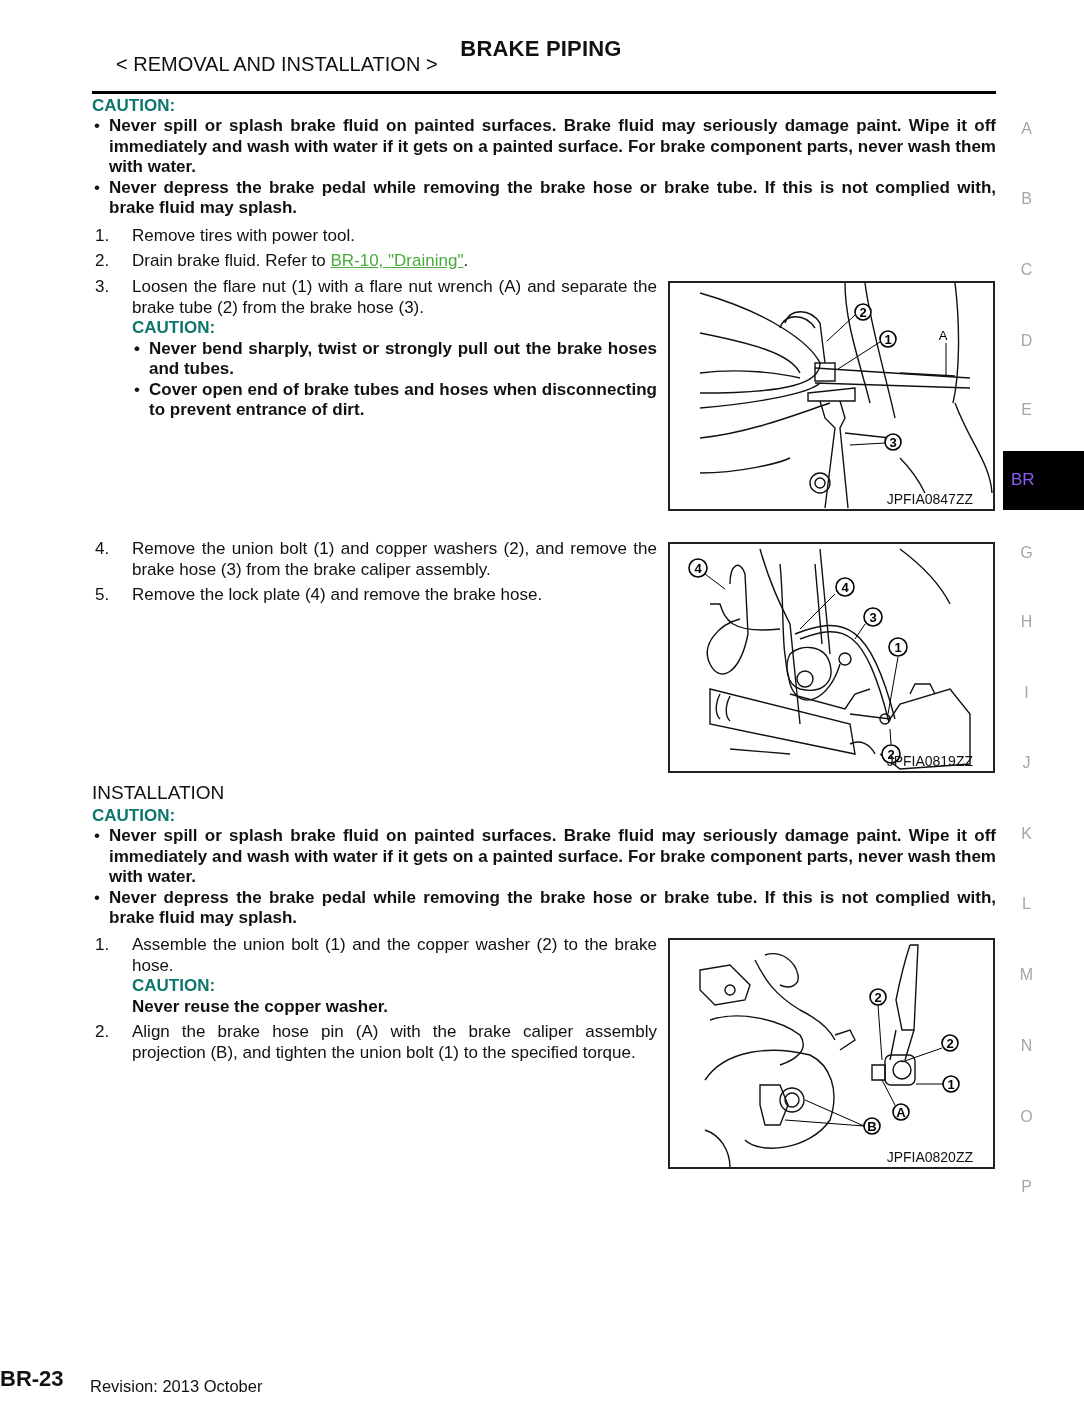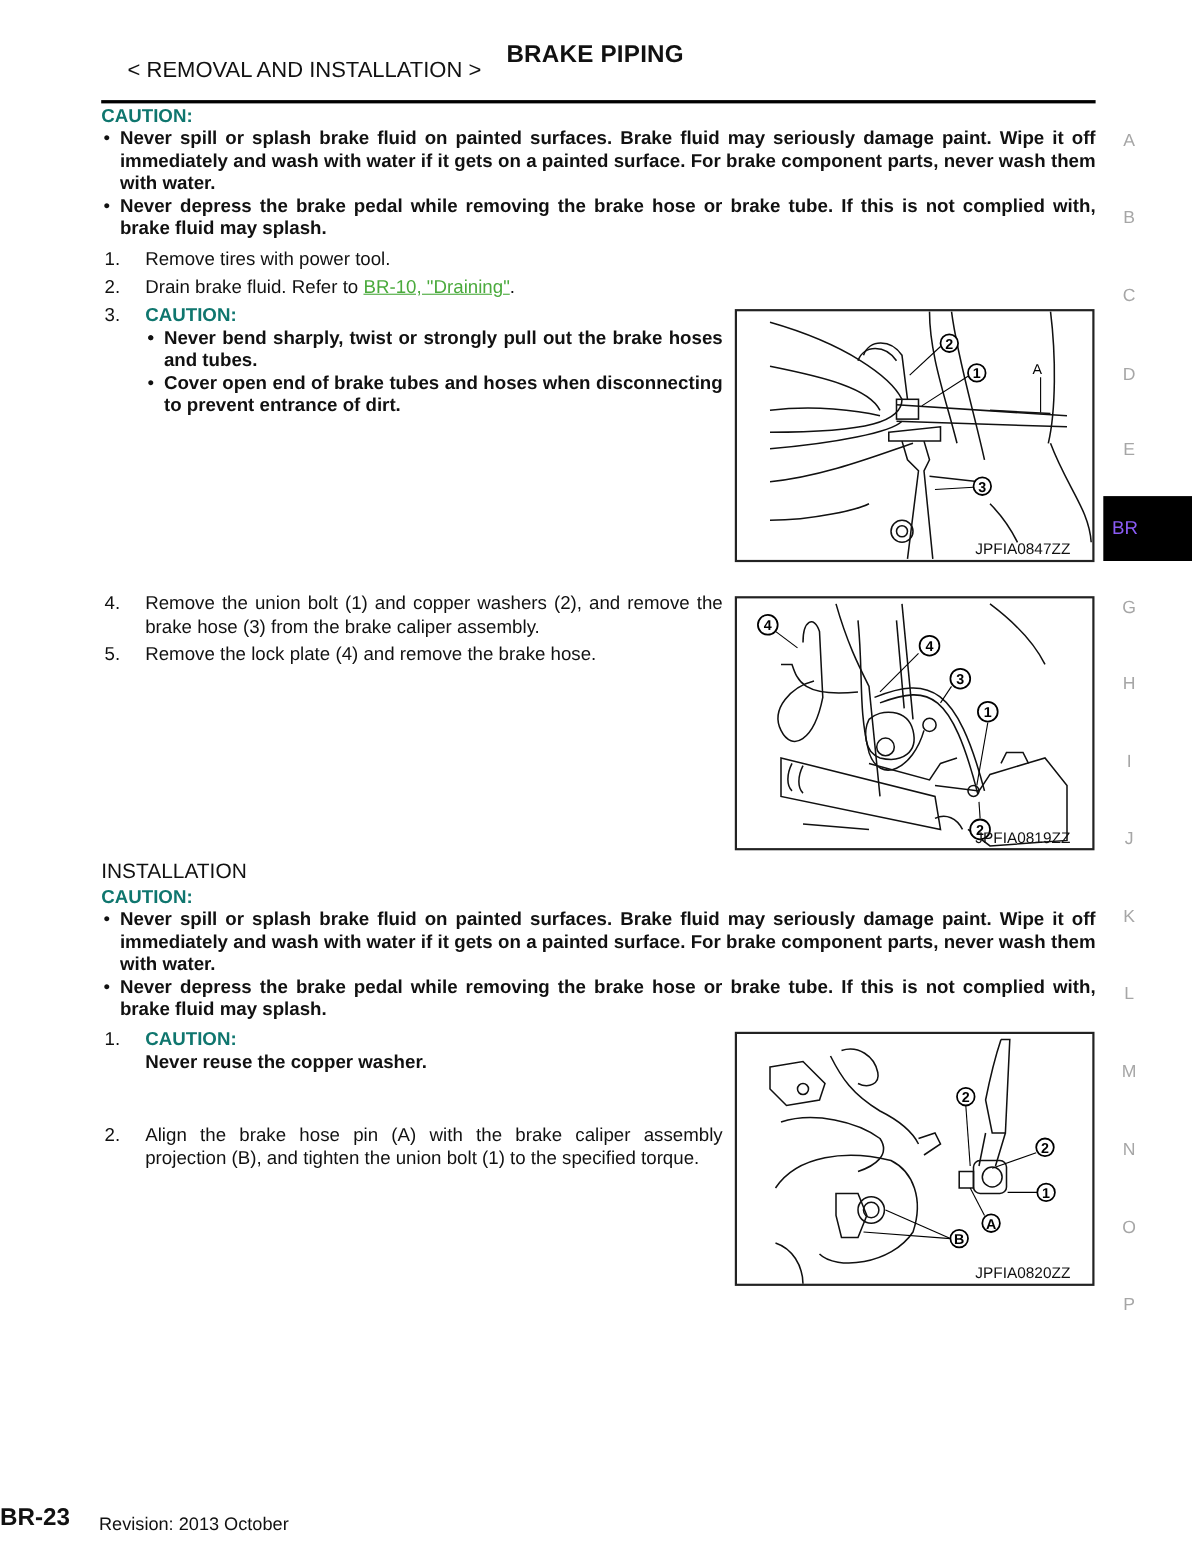--- a/index.html
+++ b/index.html
@@ -61,20 +61,21 @@
 <div class="step" style="left:95px; top:251px; width:562px;">
   <span class="num">2.</span>
   <div class="body" style="width:525px;">
     <span>Drain brake fluid. Refer to </span><a class="link">BR-10, "Draining"</a><span>.</span>
   </div>
 </div>
 
 <div class="step" style="left:95px; top:277px; width:562px;">
   <span class="num">3.</span>
   <div class="body" style="width:525px;">
+    <div>Loosen the flare nut (1) with a flare nut wrench (A) and separate the brake tube (2) from the brake hose (3).</div>
     <div class="caution" style="line-height:20.5px;">CAUTION:</div>
     <ul class="bullet-list">
       <li><span class="dot">•</span></li>
       <li><span class="dot">•</span><span>Never bend sharply, twist or strongly pull out the brake hoses and tubes.</span></li>
       <li><span class="dot">•</span><span>Cover open end of brake tubes and hoses when disconnecting to prevent entrance of dirt.</span></li>
     </ul>
   </div>
 </div>
 
 <div class="figure" style="left:668px; top:281px; width:327px; height:230px;">
@@ -178,20 +179,21 @@
   <div class="caution" style="line-height:20px;">CAUTION:</div>
   <ul class="bullet-list">
     <li><span class="dot">•</span><span>Never spill or splash brake fluid on painted surfaces. Brake fluid may seriously damage paint. Wipe it off immediately and wash with water if it gets on a painted surface. For brake component parts, never wash them with water.</span></li>
     <li><span class="dot">•</span><span>Never depress the brake pedal while removing the brake hose or brake tube. If this is not complied with, brake fluid may splash.</span></li>
   </ul>
 </div>
 
 <div class="step" style="left:95px; top:935px; width:562px;">
   <span class="num">1.</span>
   <div class="body" style="width:525px;">
+    <div>Assemble the union bolt (1) and the copper washer (2) to the brake hose.</div>
     <div class="caution" style="line-height:20.5px;">CAUTION:</div>
     <div class="bold">Never reuse the copper washer.</div>
   </div>
 </div>
 
 <div class="step" style="left:95px; top:1022px; width:562px;">
   <span class="num">2.</span>
   <div class="body" style="width:525px;">Align the brake hose pin (A) with the brake caliper assembly projection (B), and tighten the union bolt (1) to the specified torque.</div>
 </div>
 

